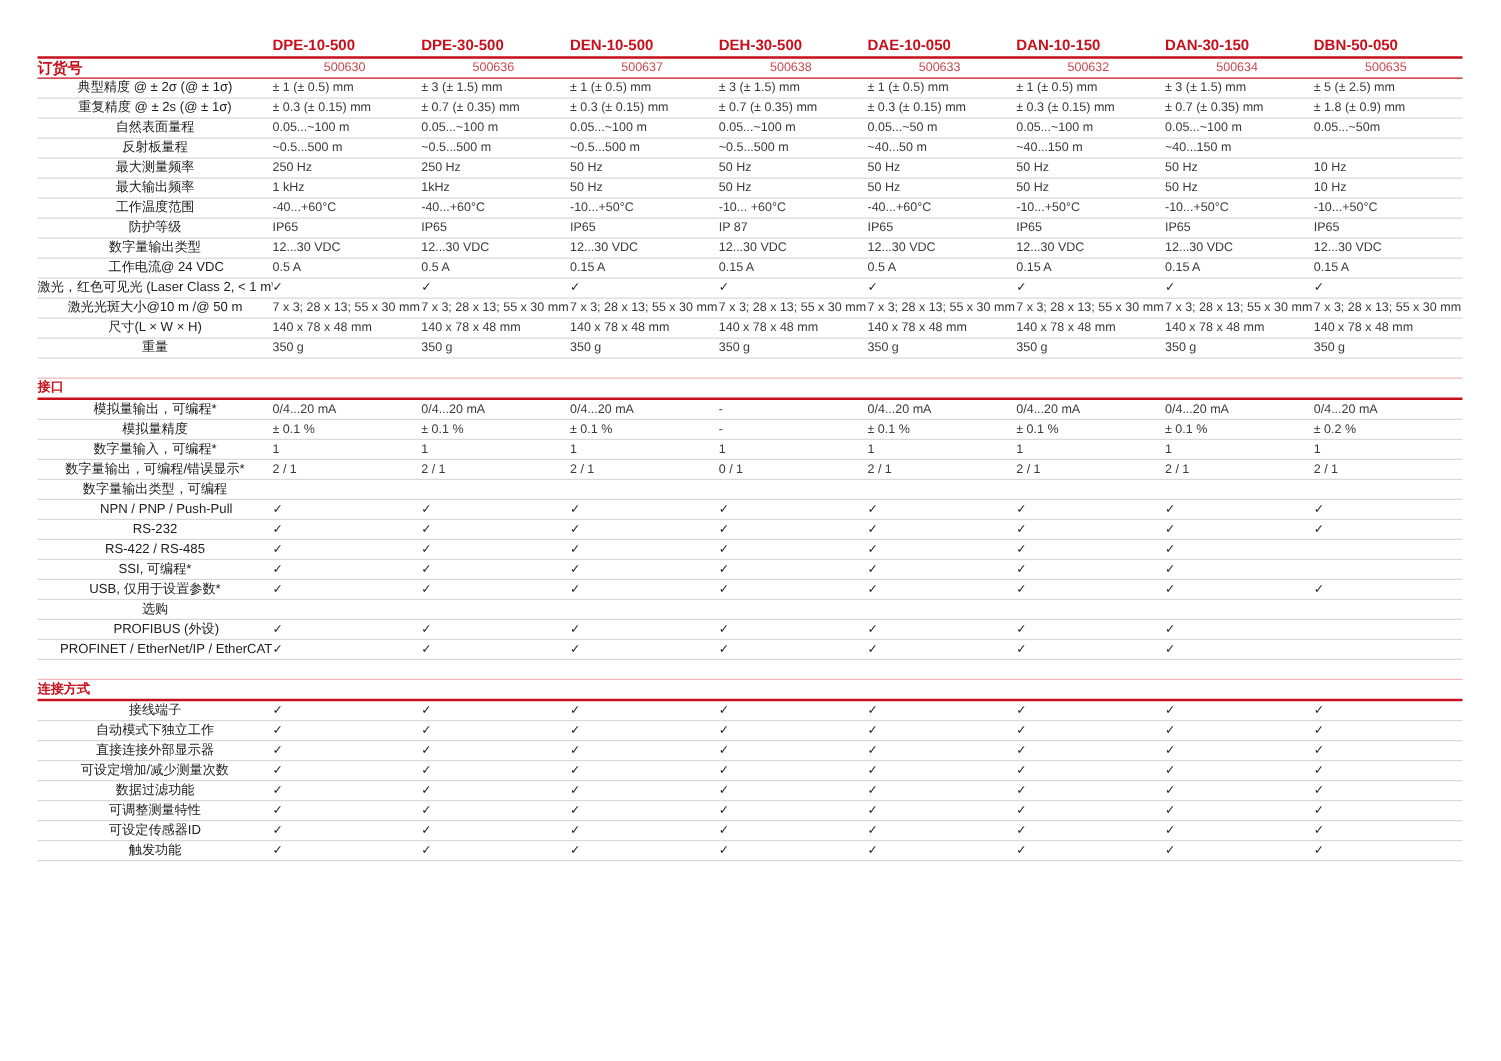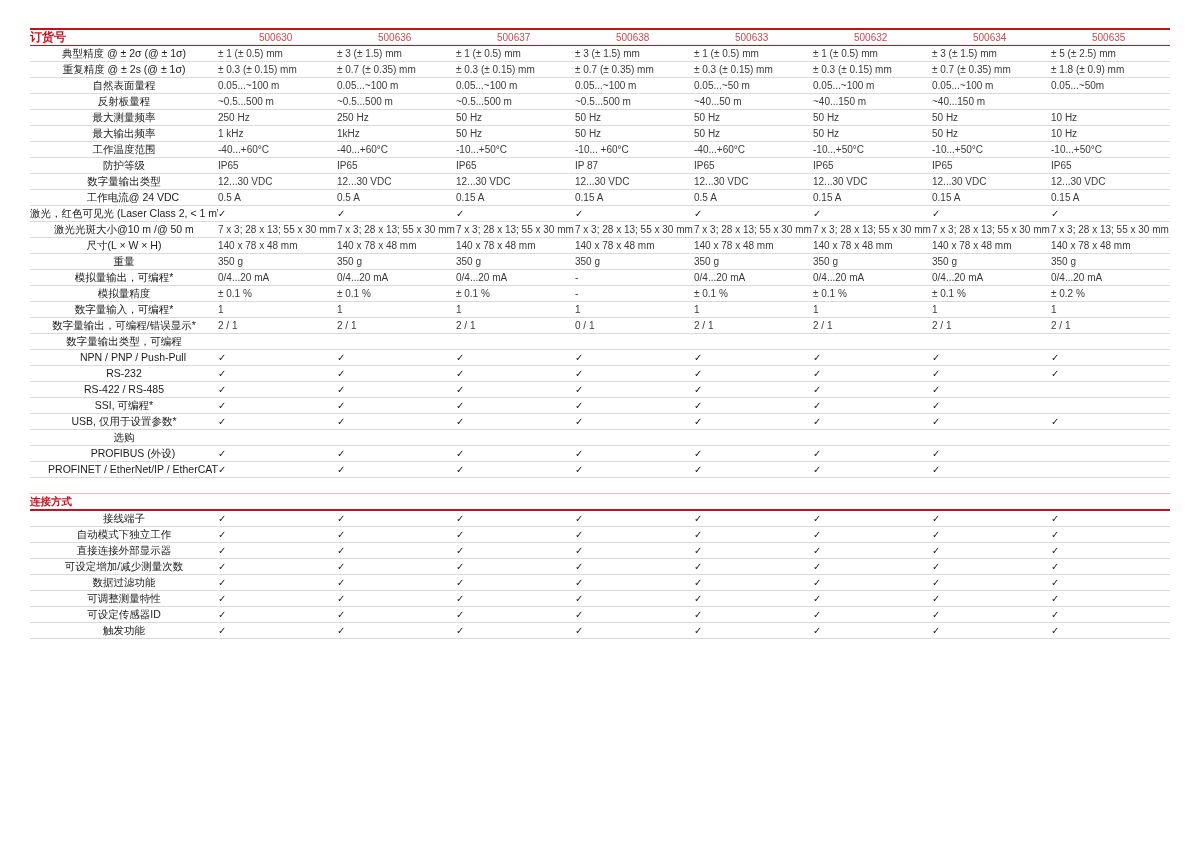--- a/index.html
+++ b/index.html
@@ -66,20 +66,31 @@
   .value-cell {
     font-size: 10px; color: #3a3a3a; line-height: 15px;
   }
   .value-cell.check { font-size: 10px; color: #222222; }
 </style>
 </head>
 <body>
 
 <div class="page">
   <div class="sheet">
+      <div class="grid-row header-row">
+        <div class="cell label-cell"></div>
+        <div class="cell product-name">DPE-10-500</div>
+        <div class="cell product-name">DPE-30-500</div>
+        <div class="cell product-name">DEN-10-500</div>
+        <div class="cell product-name">DEH-30-500</div>
+        <div class="cell product-name">DAE-10-050</div>
+        <div class="cell product-name">DAN-10-150</div>
+        <div class="cell product-name">DAN-30-150</div>
+        <div class="cell product-name">DBN-50-050</div>
+      </div>
       <div class="grid-row order-row">
         <div class="cell order-label">订货号</div>
         <div class="cell order-value">500630</div>
         <div class="cell order-value">500636</div>
         <div class="cell order-value">500637</div>
         <div class="cell order-value">500638</div>
         <div class="cell order-value">500633</div>
         <div class="cell order-value">500632</div>
         <div class="cell order-value">500634</div>
         <div class="cell order-value">500635</div>
@@ -231,20 +242,23 @@
         <div class="cell label-cell">重量</div>
         <div class="cell value-cell">350 g</div>
         <div class="cell value-cell">350 g</div>
         <div class="cell value-cell">350 g</div>
         <div class="cell value-cell">350 g</div>
         <div class="cell value-cell">350 g</div>
         <div class="cell value-cell">350 g</div>
         <div class="cell value-cell">350 g</div>
         <div class="cell value-cell">350 g</div>
       </div>
+      <div class="grid-row section-head gap">
+        <div class="cell section-title">接口</div>
+      </div>
       <div class="grid-row data-row">
         <div class="cell label-cell">模拟量输出，可编程*</div>
         <div class="cell value-cell">0/4...20 mA</div>
         <div class="cell value-cell">0/4...20 mA</div>
         <div class="cell value-cell">0/4...20 mA</div>
         <div class="cell value-cell">-</div>
         <div class="cell value-cell">0/4...20 mA</div>
         <div class="cell value-cell">0/4...20 mA</div>
         <div class="cell value-cell">0/4...20 mA</div>
         <div class="cell value-cell">0/4...20 mA</div>

